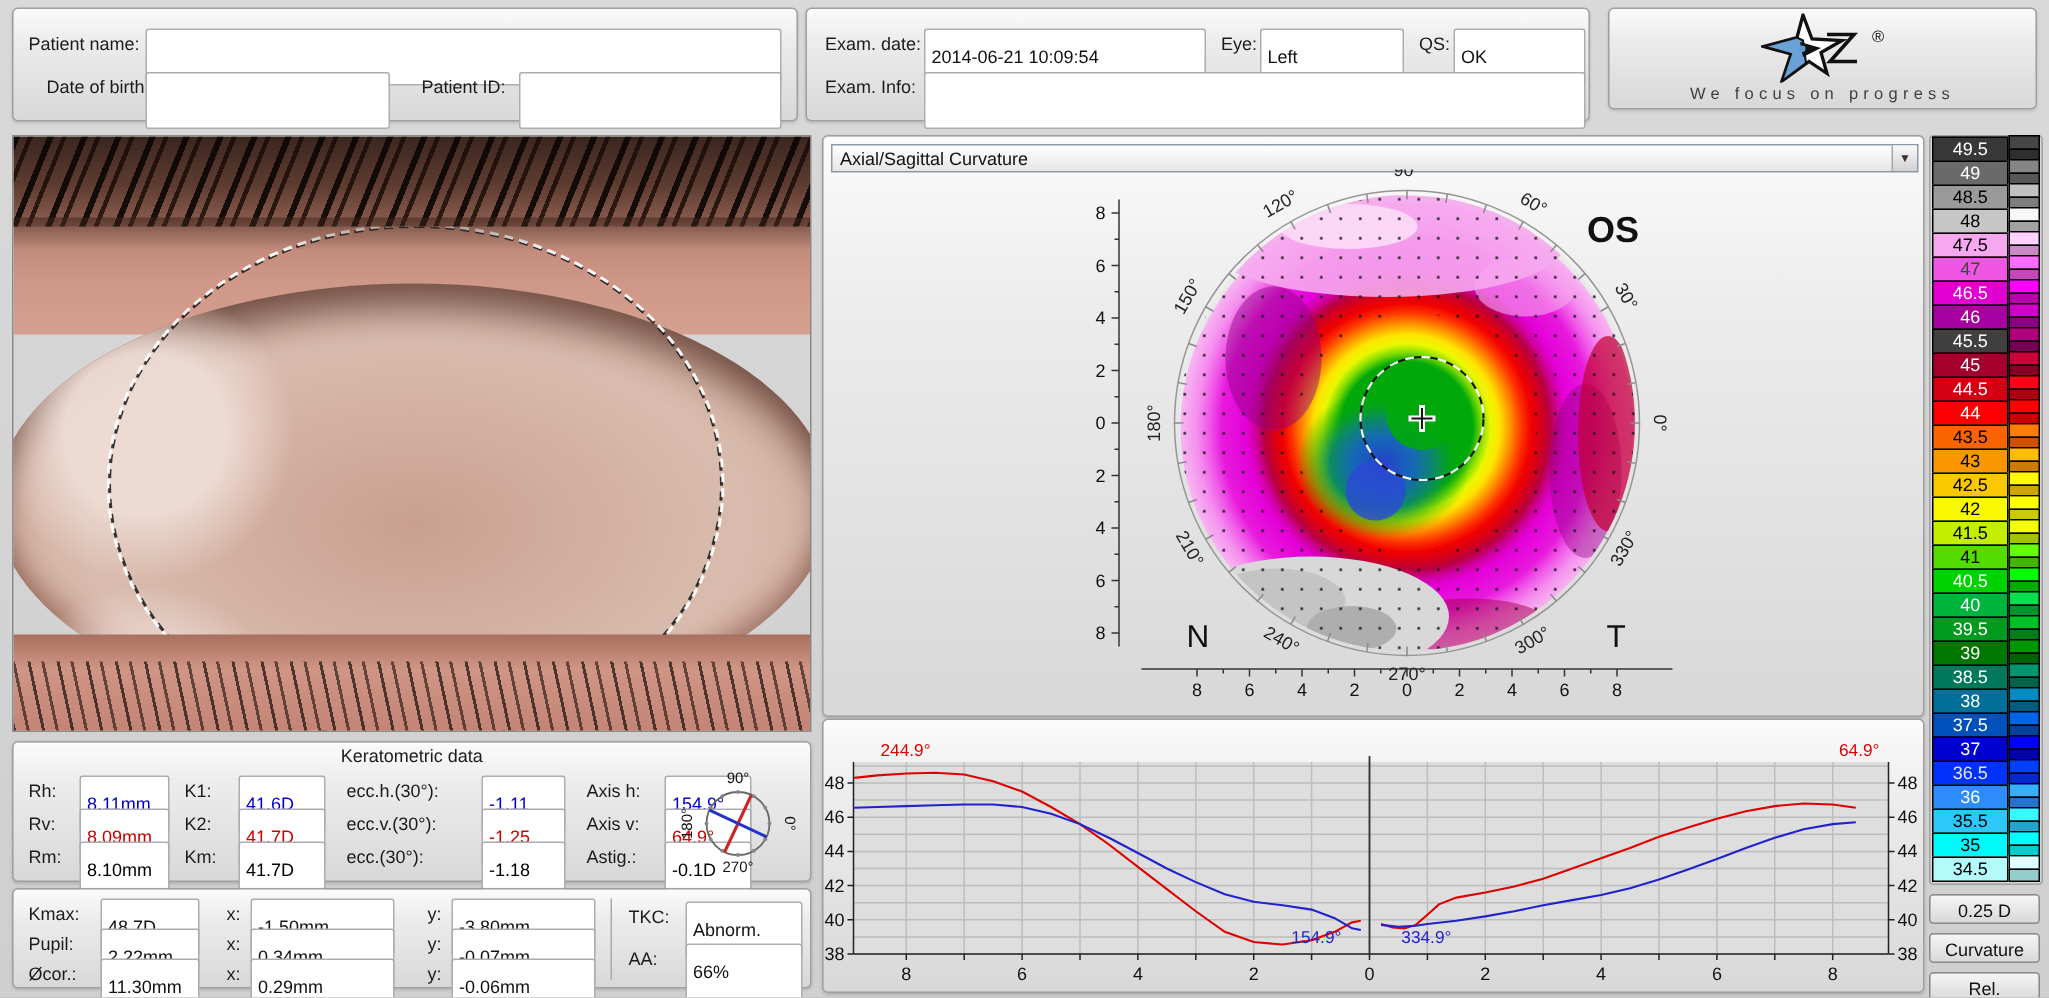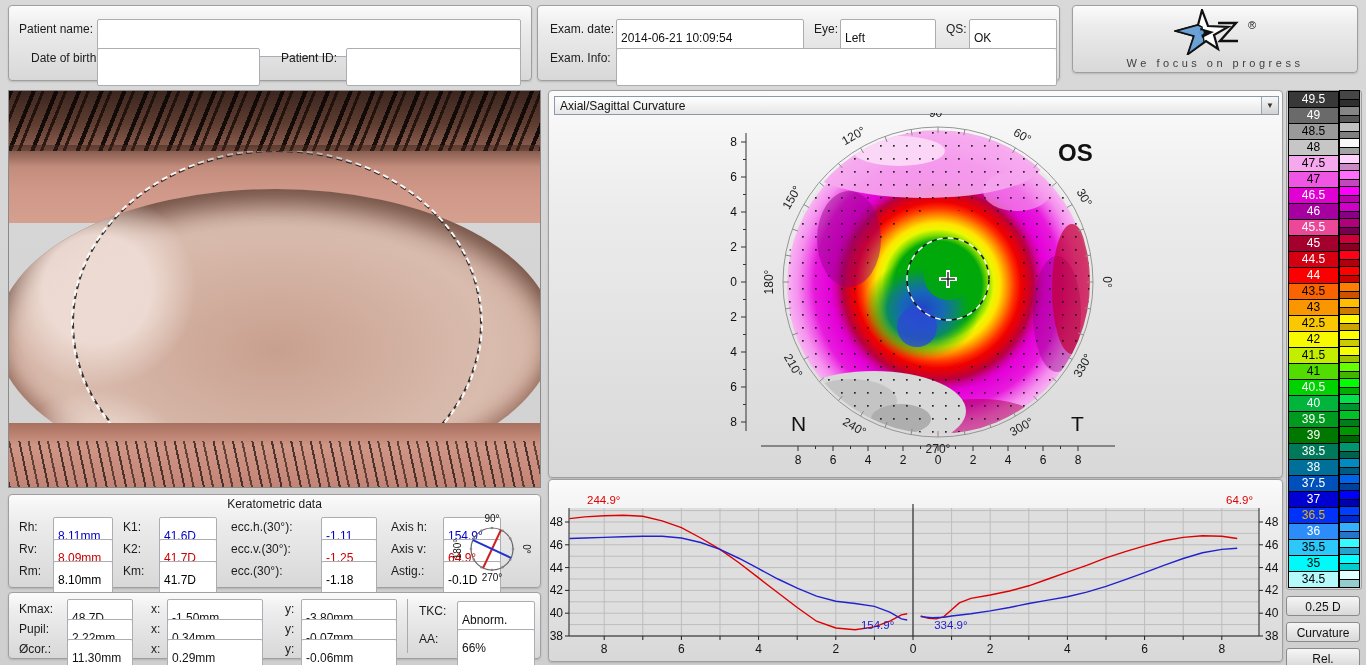--- a/index.html
+++ b/index.html
@@ -317,42 +317,42 @@
           </div>
         </div>
         <div class="scale-row">
           <div class="scale-val" style="background:#f6a8ee;color:#000000">47.5</div>
           <div class="scale-strip">
             <div style="background:#f6a8ee;filter:brightness(1.25)"></div>
             <div style="background:#f6a8ee;filter:brightness(0.82)"></div>
           </div>
         </div>
         <div class="scale-row">
-          <div class="scale-val" style="background:#ef56e4;color:#000000">47</div>
+          <div class="scale-val" style="background:#ef56e4;color:#404040">47</div>
           <div class="scale-strip">
             <div style="background:#ef56e4;filter:brightness(1.25)"></div>
             <div style="background:#ef56e4;filter:brightness(0.82)"></div>
           </div>
         </div>
         <div class="scale-row">
           <div class="scale-val" style="background:#e000d2;color:#ffffff">46.5</div>
           <div class="scale-strip">
             <div style="background:#e000d2;filter:brightness(1.25)"></div>
             <div style="background:#e000d2;filter:brightness(0.82)"></div>
           </div>
         </div>
         <div class="scale-row">
           <div class="scale-val" style="background:#a600a0;color:#ffffff">46</div>
           <div class="scale-strip">
             <div style="background:#a600a0;filter:brightness(1.25)"></div>
             <div style="background:#a600a0;filter:brightness(0.82)"></div>
           </div>
         </div>
         <div class="scale-row">
-          <div class="scale-val" style="background:#ec4899;color:#ffffff">45.5</div>
+          <div class="scale-val" style="background:#404040;color:#ffffff">45.5</div>
           <div class="scale-strip">
             <div style="background:#8e0064;filter:brightness(1.25)"></div>
             <div style="background:#8e0064;filter:brightness(0.82)"></div>
           </div>
         </div>
         <div class="scale-row">
           <div class="scale-val" style="background:#a4002e;color:#ffffff">45</div>
           <div class="scale-strip">
             <div style="background:#a4002e;filter:brightness(1.25)"></div>
             <div style="background:#a4002e;filter:brightness(0.82)"></div>
@@ -464,21 +464,21 @@
           </div>
         </div>
         <div class="scale-row">
           <div class="scale-val" style="background:#0000d2;color:#ffffff">37</div>
           <div class="scale-strip">
             <div style="background:#0000d2;filter:brightness(1.25)"></div>
             <div style="background:#0000d2;filter:brightness(0.82)"></div>
           </div>
         </div>
         <div class="scale-row">
-          <div class="scale-val" style="background:#0032fa;color:#eab308">36.5</div>
+          <div class="scale-val" style="background:#0032fa;color:#e5e5e5">36.5</div>
           <div class="scale-strip">
             <div style="background:#0032fa;filter:brightness(1.25)"></div>
             <div style="background:#0032fa;filter:brightness(0.82)"></div>
           </div>
         </div>
         <div class="scale-row">
           <div class="scale-val" style="background:#2c8cfa;color:#ffffff">36</div>
           <div class="scale-strip">
             <div style="background:#2c8cfa;filter:brightness(1.25)"></div>
             <div style="background:#2c8cfa;filter:brightness(0.82)"></div>

